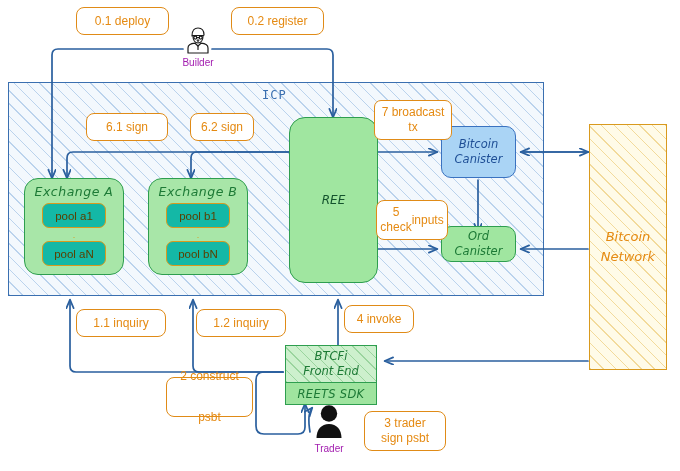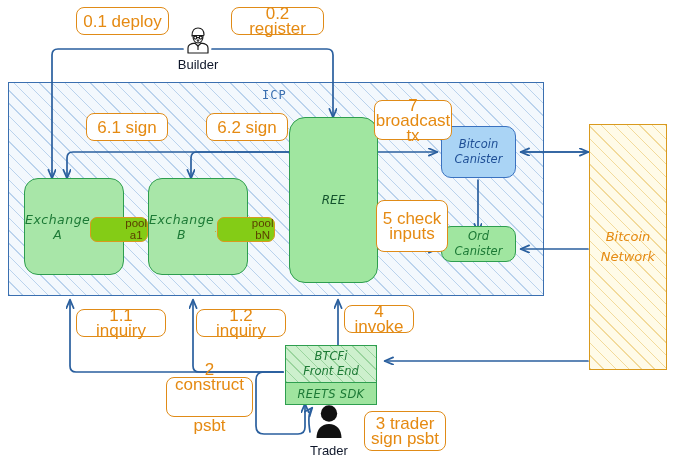--- a/index.html
+++ b/index.html
@@ -40,39 +40,40 @@
     color: #3a6fb0;
     font-family: "DejaVu Sans Mono", monospace;
     font-size: 12px;
     letter-spacing: 1px;
   }
   
   .exchange {
     border: 1.6px solid #2e9e4f;
     border-radius: 14px;
     background: #a8e6a8;
+    flex-direction: column;
     justify-content: flex-start;
     padding-top: 5px;
   }
   .exchange-title {
     color: #1d7a36;
     font-size: 12.5px;
     font-style: italic;
     font-family: "DejaVu Sans", sans-serif;
     letter-spacing: .5px;
     margin-bottom: 4px;
   }
   .pool {
     border: 1.6px solid #d99a1e;
     border-radius: 7px;
-    background: #84cc16;
+    background: #14b8a6;
     color: #5a4000;
     font-size: 11.5px;
     width: 62px; height: 23px;
-    display: flex; align-items: center; justify-content: center; padding-left: 34px;
+    display: flex; align-items: center; justify-content: center;
   }
   .pool-dots {
     color: #d99a1e;
     font-size: 9px;
     line-height: 10px;
     height: 13px;
     display: flex; align-items: center;
   }
   .ree {
     border: 1.6px solid #2e9e4f;
@@ -146,32 +147,32 @@
     letter-spacing: .3px;
   }
   
   .pill {
     position: absolute;
     box-sizing: border-box;
     border: 1.5px solid #e08b17;
     border-radius: 8px;
     background: #ffffff;
     color: #e58a12;
-    font-size: 17px;
+    font-size: 12px;
     display: flex;
     align-items: center;
     justify-content: center;
     text-align: center;
     line-height: 15px;
     padding: 0 5px;
   }
   .actor-label {
     position: absolute;
-    color: #0f172a;
-    font-size: 13px;
+    color: #a21caf;
+    font-size: 10px;
     text-align: center;
   }
   .actor-icon { position: absolute; }
 </style>
 </head>
 <body>
 
 <div id="stage">
 
   <div class="node icp-box" style="left:8px; top:82px; width:536px; height:214px;"></div>
@@ -219,20 +220,21 @@
 
   <div class="node exchange" style="left:24px; top:178px; width:100px; height:97px;">
     <span class="exchange-title">Exchange A</span>
     <div class="pool">pool a1</div>
     <div class="pool-dots">.</div>
     <div class="pool">pool aN</div>
   </div>
 
   <div class="node exchange" style="left:148px; top:178px; width:100px; height:97px;align-items:center;">
     <span class="exchange-title">Exchange B</span>
+    <div class="pool">pool b1</div>
     <div class="pool-dots">.</div>
     <div class="pool">pool bN</div>
   </div>
 
   <div class="node ree" style="left:289px; top:117px; width:89px; height:166px;">
     <span>REE</span>
   </div>
 
   <div class="node canister-blue" style="left:441px; top:126px; width:75px; height:52px;">
     <span>Bitcoin</span>
@@ -286,28 +288,28 @@
       <path d="M310,432 Q307,414 312,408"></path>
     </g>
   </svg>
 
   <div class="pill" style="left:76px; top:7px; width:93px; height:28px;">0.1 deploy</div>
 
   <div class="pill" style="left:231px; top:7px; width:93px; height:28px;">0.2 register</div>
 
   <div class="pill" style="left:86px; top:113px; width:82px; height:28px;">6.1 sign</div>
 
-  <div class="pill" style="left:190px; top:113px; width:82px; height:28px;margin-left:16px;">6.2 sign</div>
-
-  <div class="pill" style="left:374px; top:100px; width:78px; height:40px; flex-direction:column;">
+  <div class="pill" style="left:190px; top:113px; width:64px; height:28px;">6.2 sign</div>
+
+  <div class="pill" style="left:374px; top:100px; width:78px; height:40px; flex-direction:column;border-radius:7px;">
     <span>7 broadcast</span>
     <span>tx</span>
   </div>
 
-  <div class="pill" style="left:376px; top:200px; width:72px; height:52px; flex-direction:column;">
+  <div class="pill" style="left:376px; top:200px; width:72px; height:40px; flex-direction:row;">
     <span>5 check</span>
     <span>inputs</span>
   </div>
 
   <div class="pill" style="left:76px; top:309px; width:90px; height:28px;">1.1 inquiry</div>
 
   <div class="pill" style="left:196px; top:309px; width:90px; height:28px;">1.2 inquiry</div>
 
   <div class="pill" style="left:344px; top:305px; width:70px; height:28px;">4 invoke</div>
 

